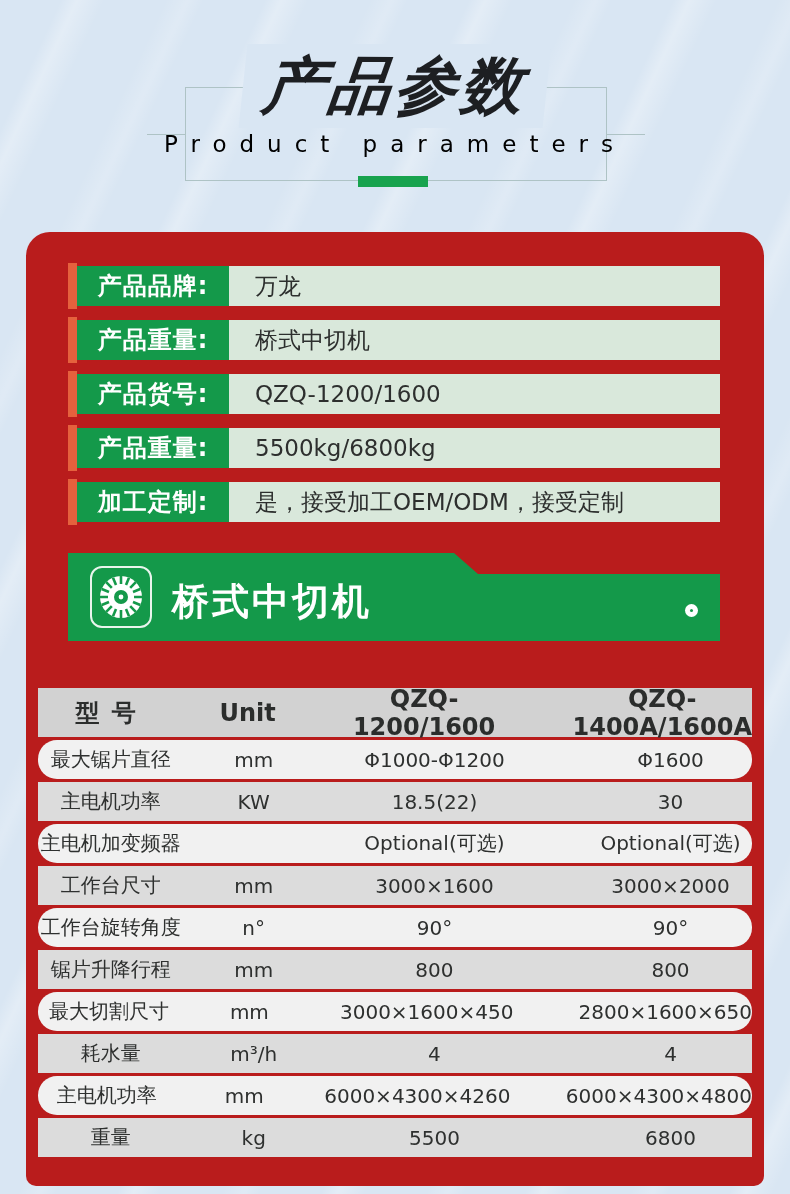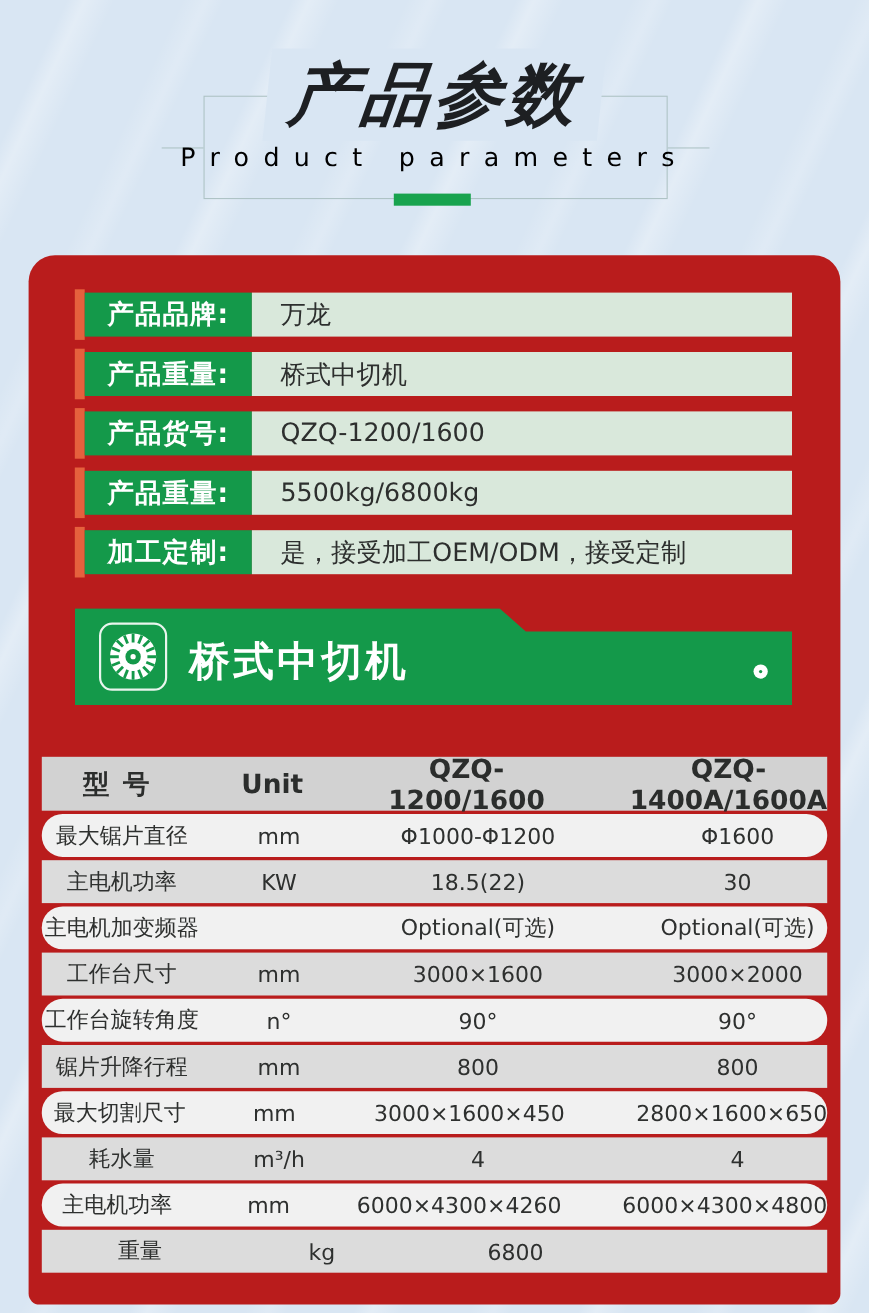--- a/index.html
+++ b/index.html
@@ -237,17 +237,18 @@
     </div>
     <div class="tr body odd">
       <div class="td c1">主电机功率</div>
       <div class="td c2">mm</div>
       <div class="td c3">6000×4300×4260</div>
       <div class="td c4">6000×4300×4800</div>
     </div>
     <div class="tr body even">
       <div class="td c1">重量</div>
       <div class="td c2">kg</div>
+      <div class="td c3">5500</div>
       <div class="td c4">6800</div>
     </div>
   </div>
 
 </div>
 
 </body></html>

